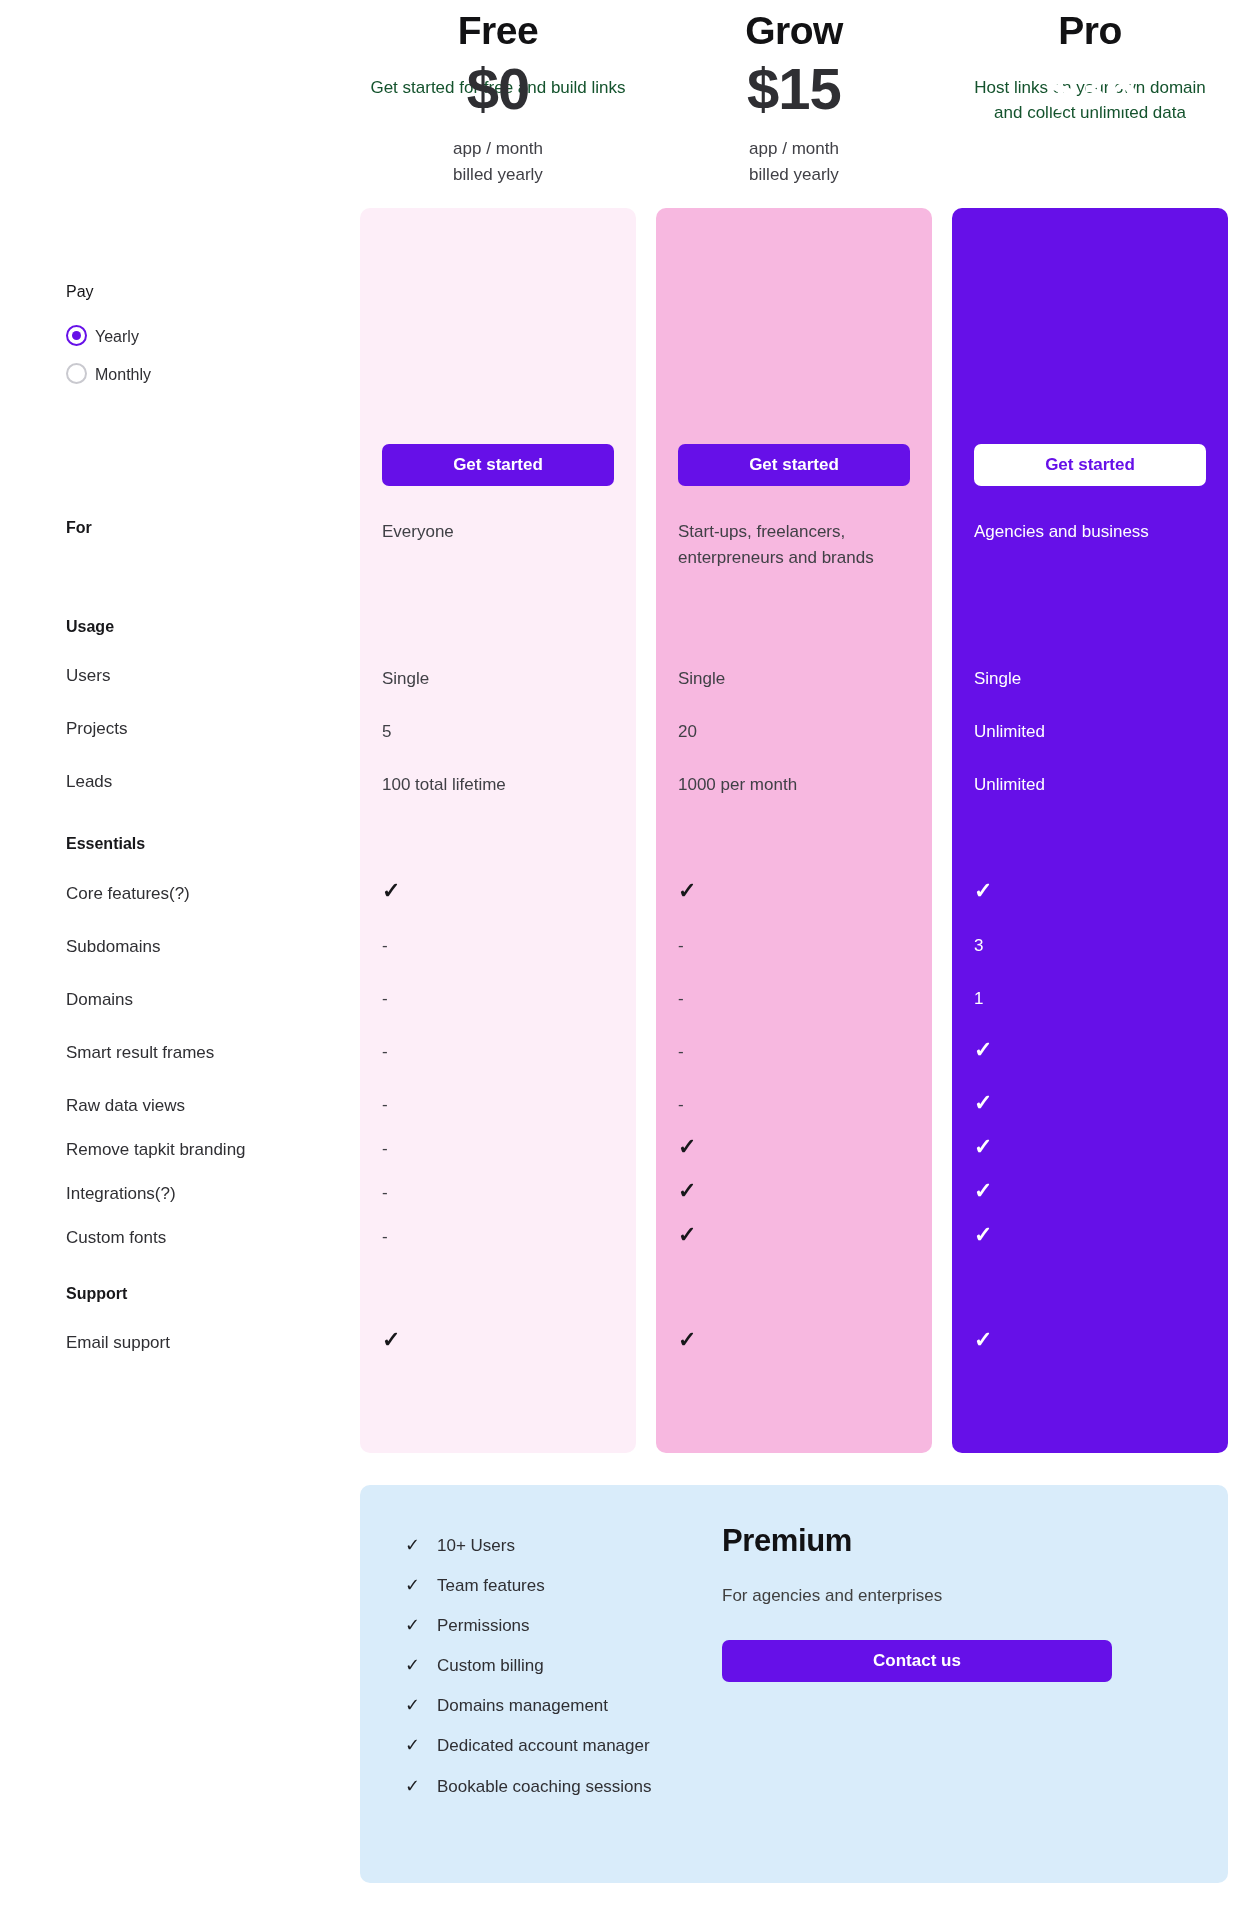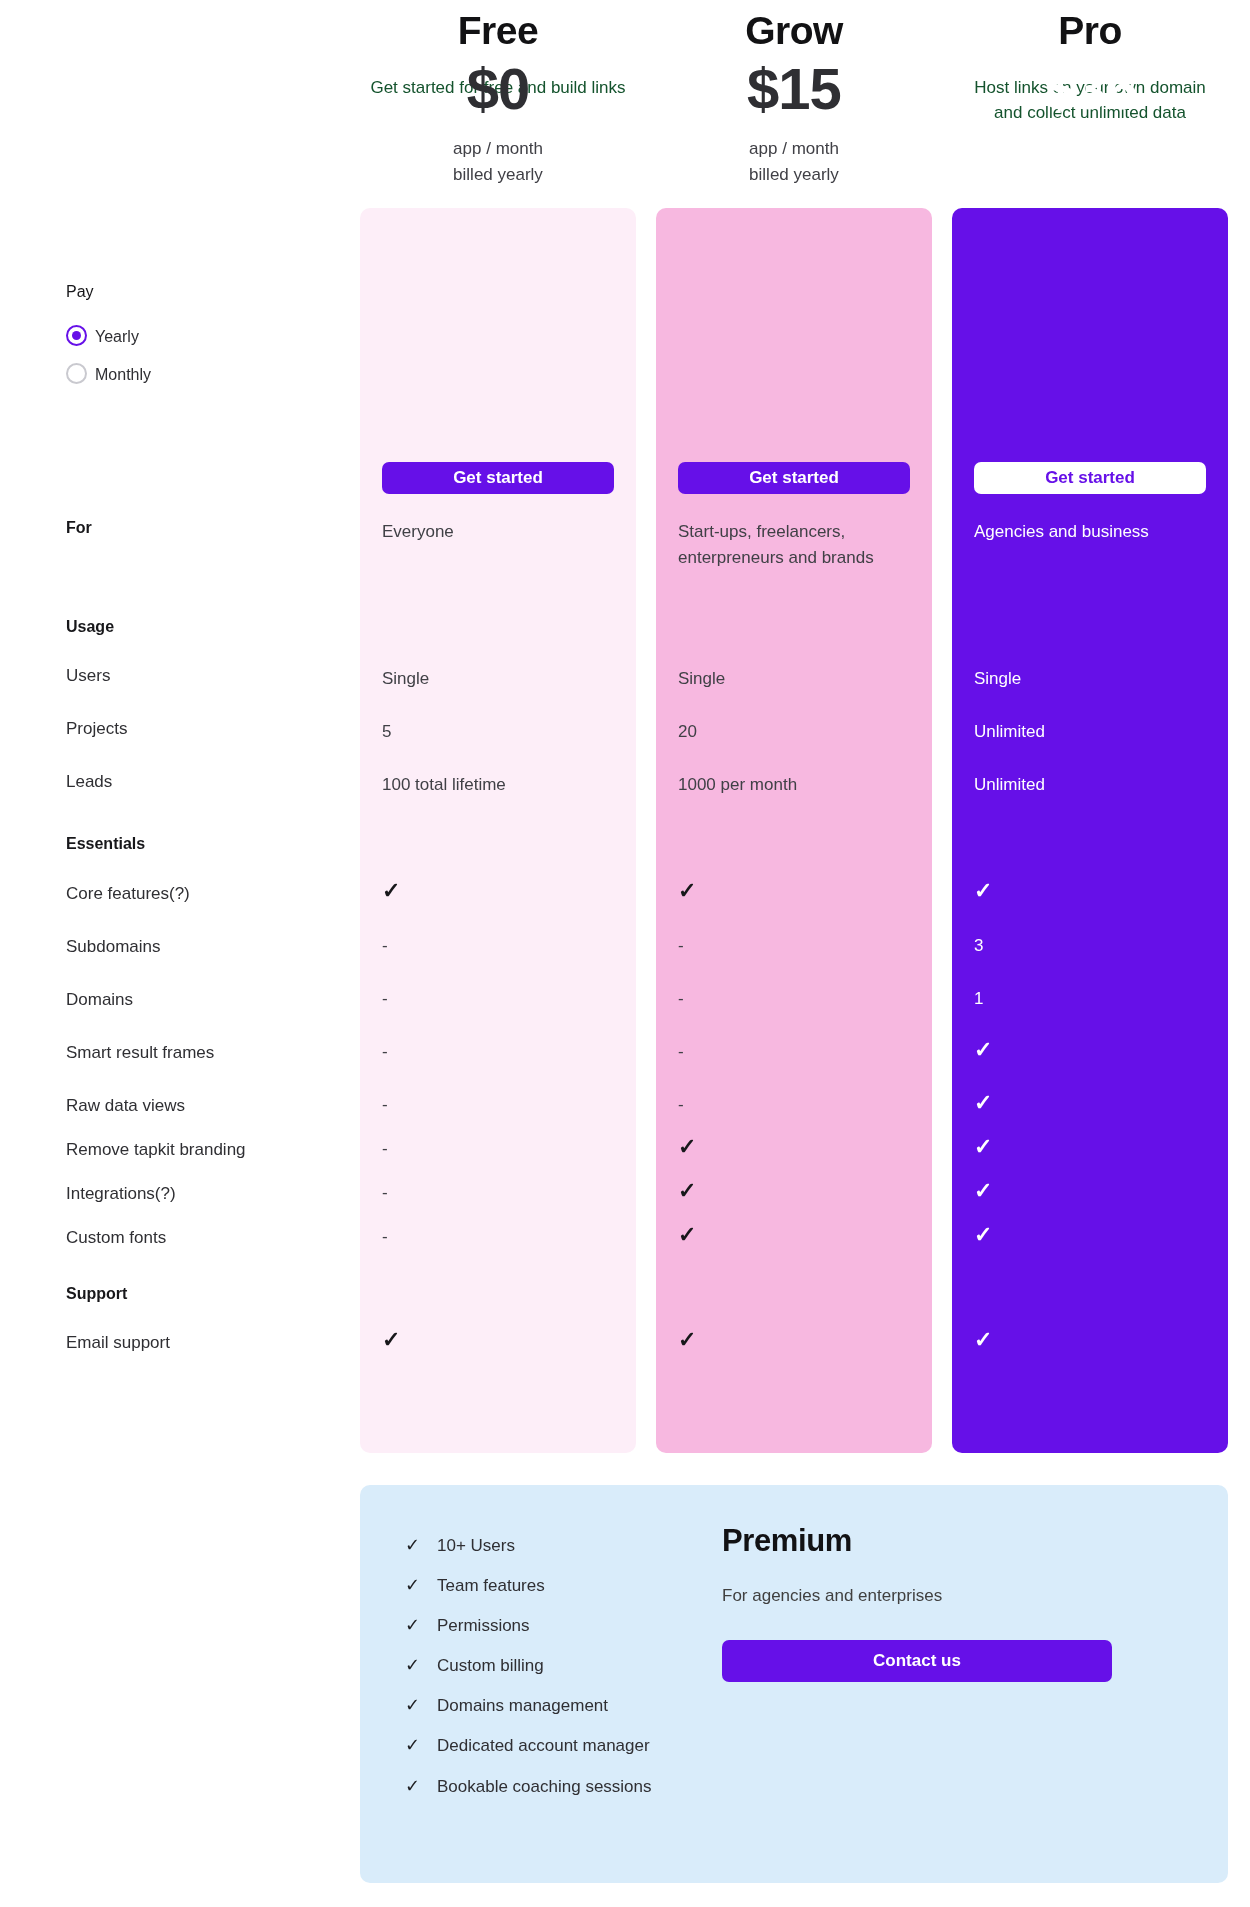--- a/index.html
+++ b/index.html
@@ -90,33 +90,32 @@
     line-height: 1.55;
     color: #404046;
   }
   .price-block.c3 .price-sub { color: #ffffff; }
 
   
   .cta {
     position: absolute;
     top: 444px;
     width: 232px;
-    height: 32px;
+    height: 42px;
     border: none;
     border-radius: 7px;
     background: #6610e8;
     color: #ffffff;
     font-family: "Liberation Sans", sans-serif;
     font-size: 17px;
     font-weight: bold;
     cursor: pointer;
     display: flex;
     align-items: center;
     justify-content: center;
-    margin-top: 18px;
   }
   .cta.c1 { left: 382px; }
   .cta.c2 { left: 678px; }
   .cta.c3 { left: 974px; background: #ffffff; color: #6610e8; }
 
   
   .rail-pay-title {
     position: absolute;
     left: 66px; top: 283px;
     font-size: 16px;

